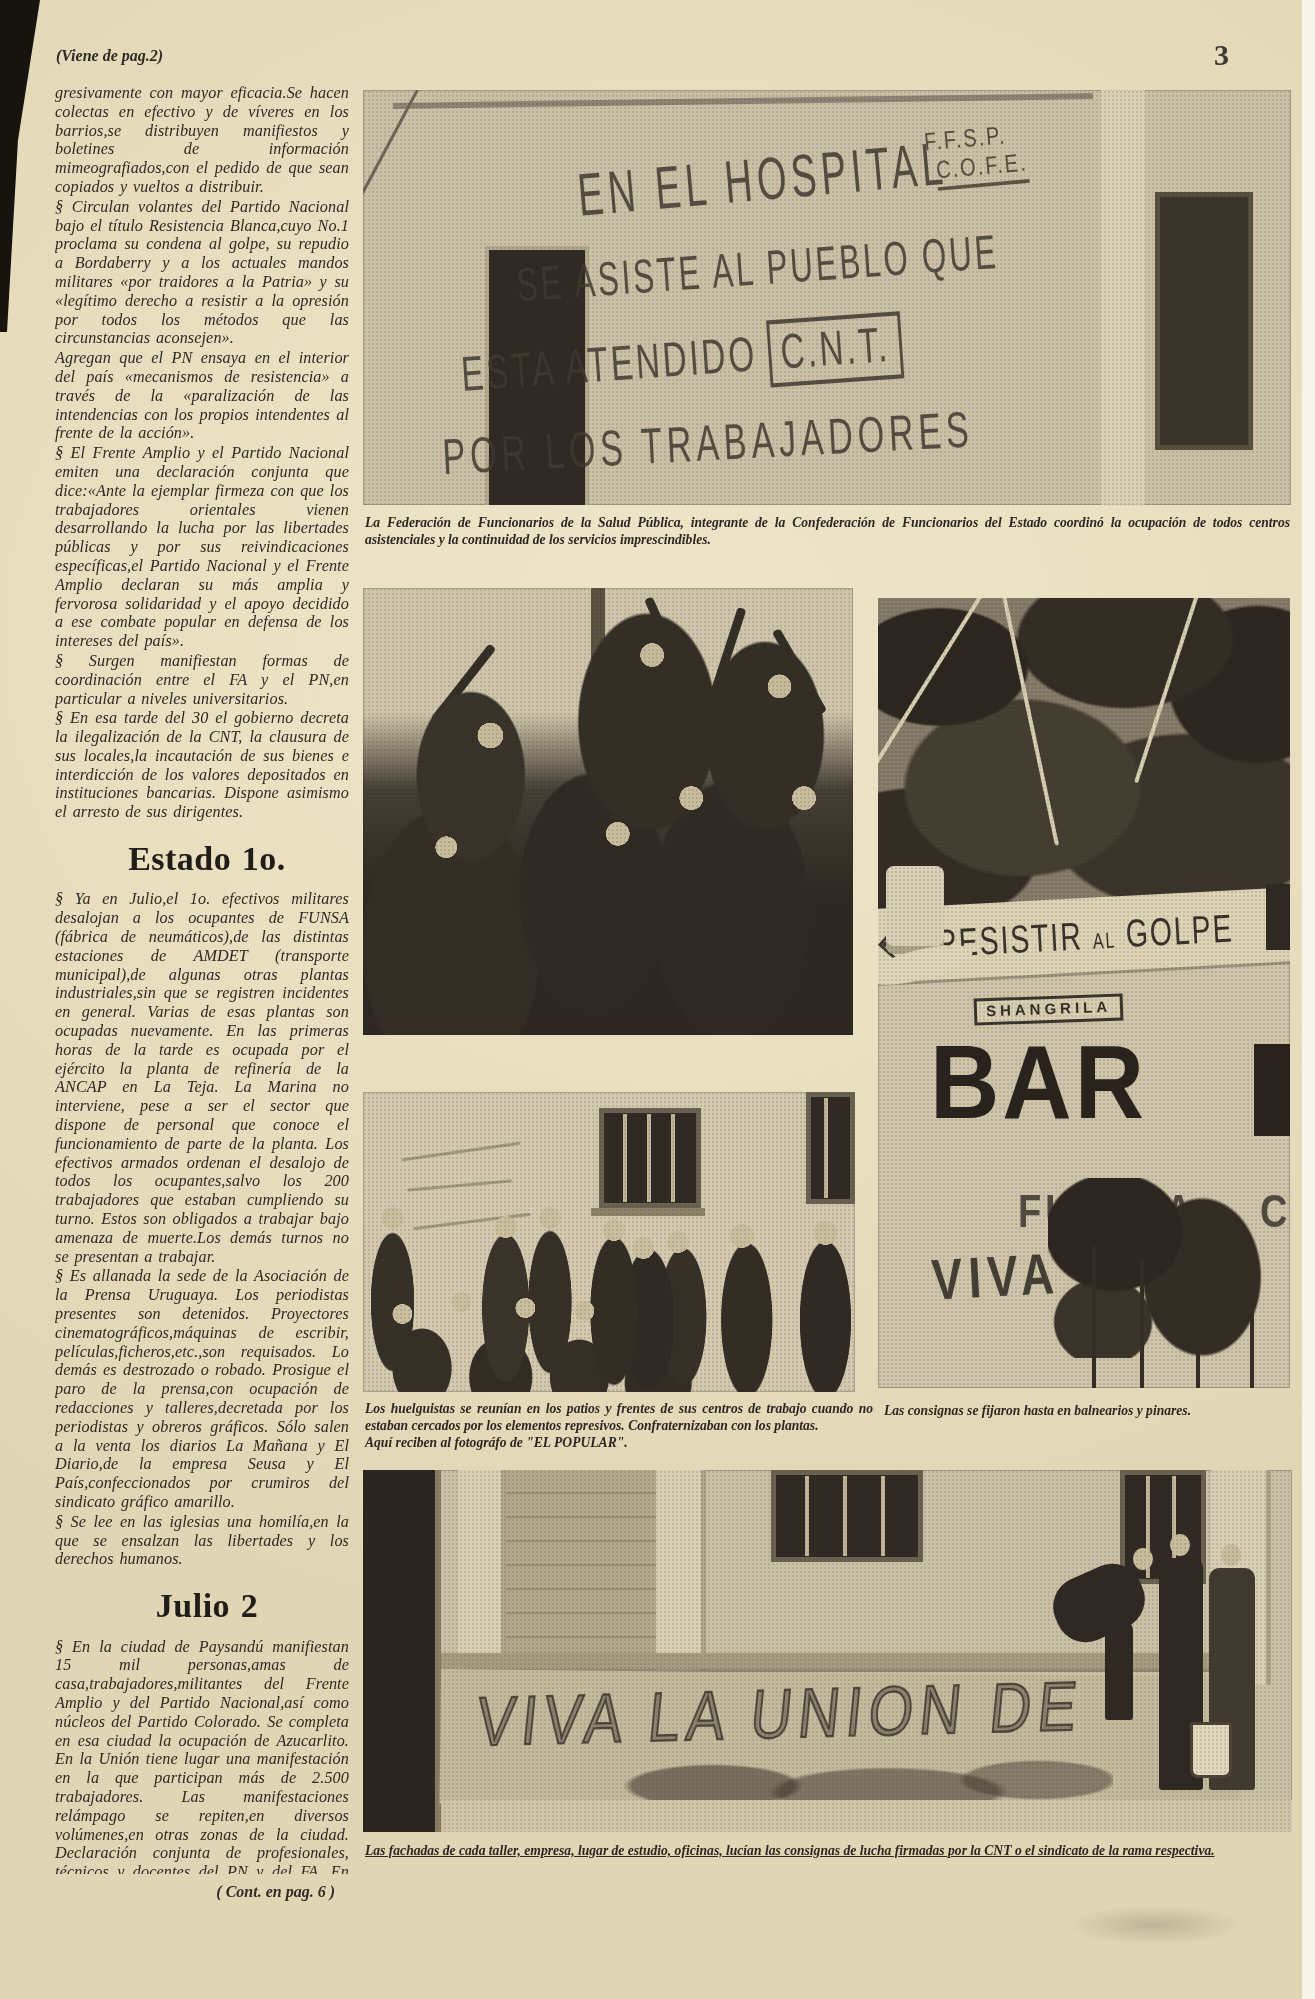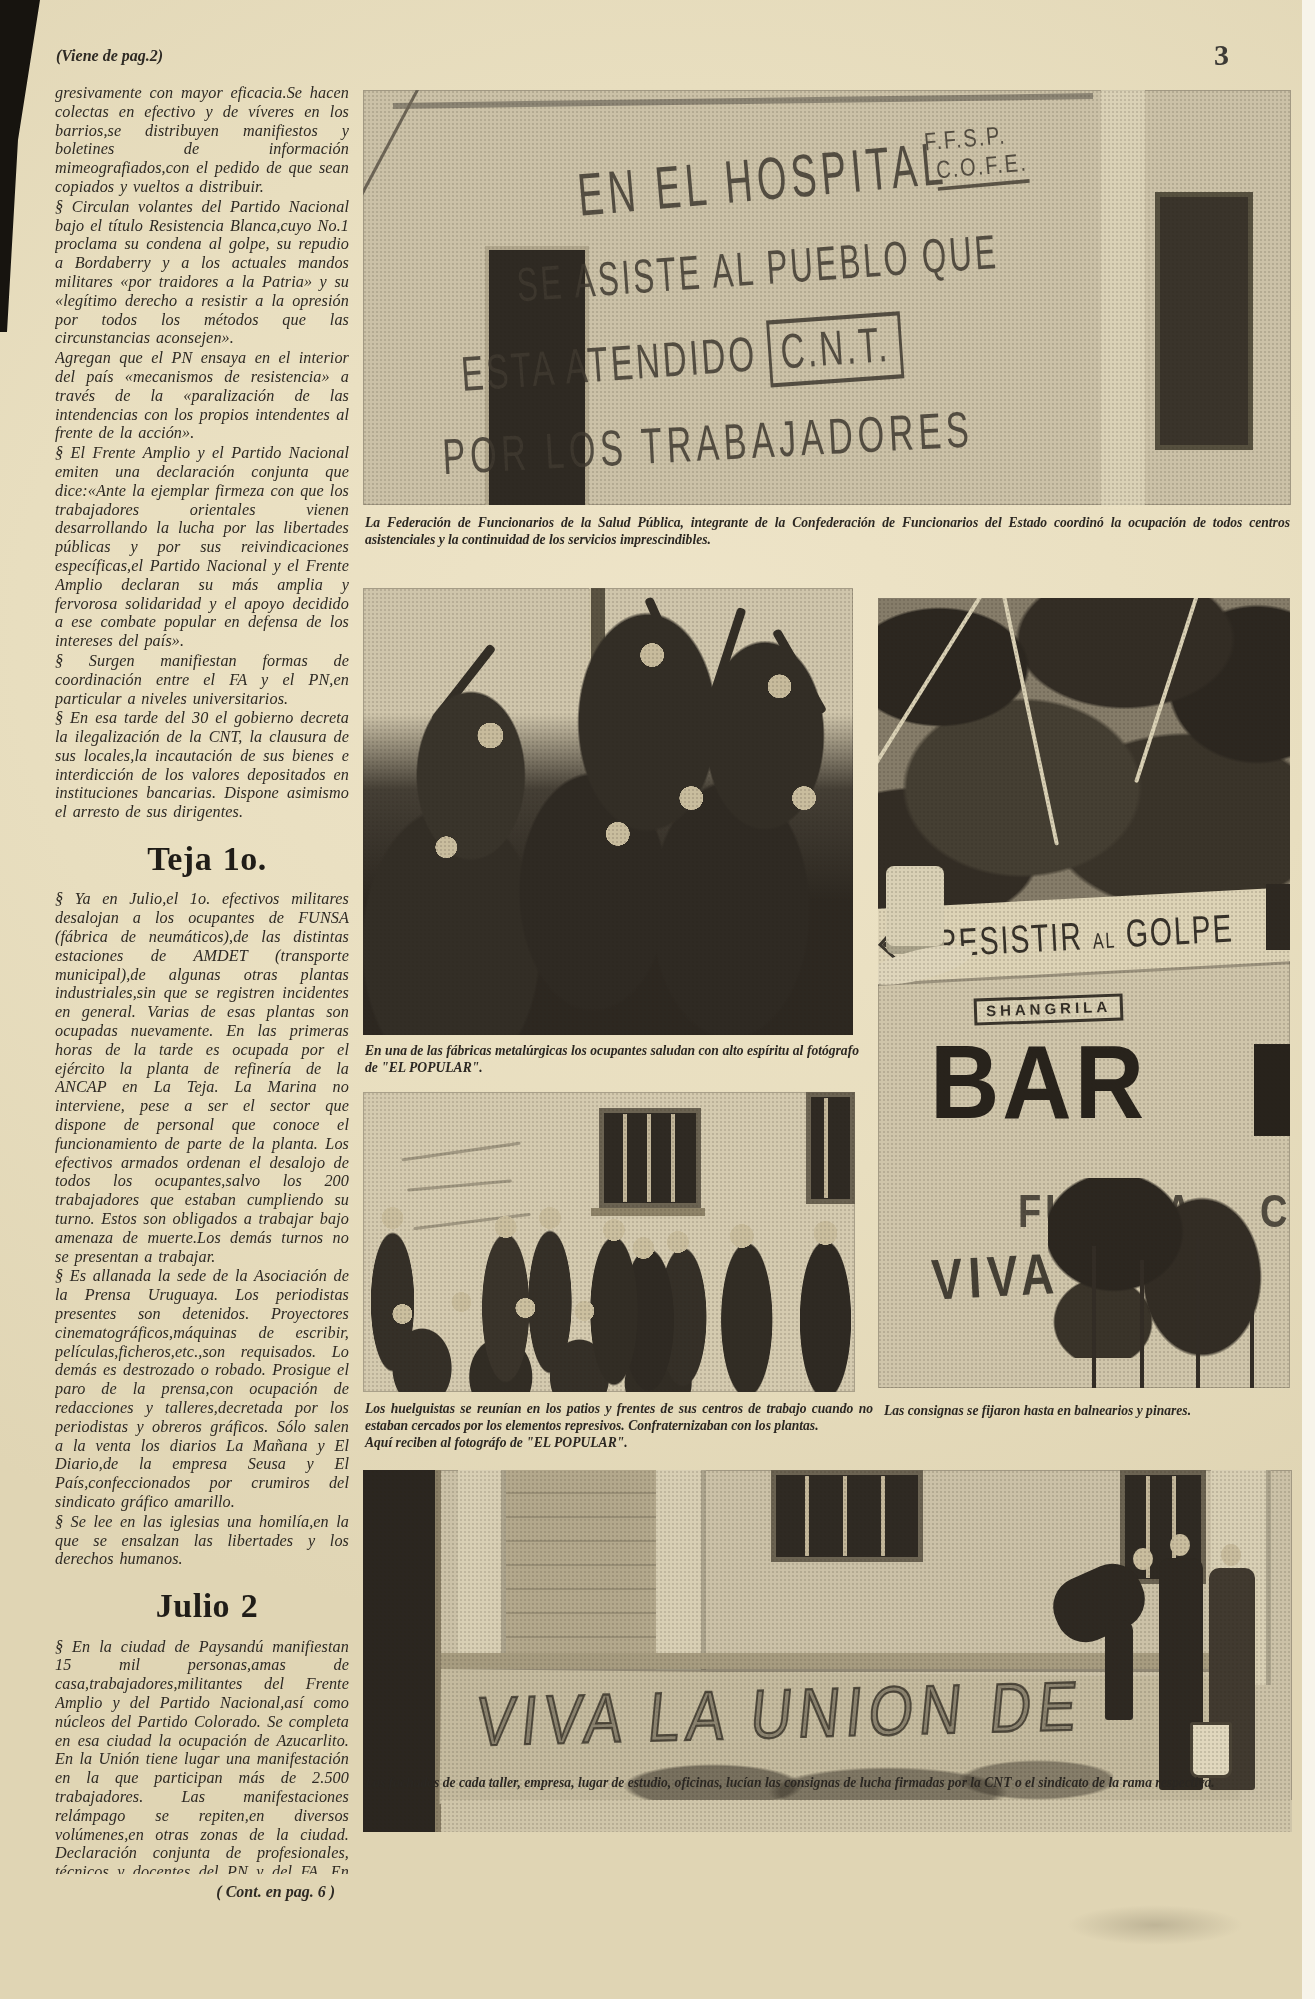--- a/index.html
+++ b/index.html
@@ -144,21 +144,21 @@
   <div class="pagenum">3</div>
   <div class="viene">(Viene de pag.2)</div>
 
   <div class="col">
     <p>gresivamente con mayor eficacia.Se hacen colectas en efectivo y de víveres en los barrios,se distribuyen manifiestos y boletines de información mimeografiados,con el pedido de que sean copiados y vueltos a distribuir.</p>
     <p>§ Circulan volantes del Partido Nacional bajo el título Resistencia Blanca,cuyo No.1 proclama su condena al golpe, su repudio a Bordaberry y a los actuales mandos militares «por traidores a la Patria» y su «legítimo derecho a resistir a la opresión por todos los métodos que las circunstancias aconsejen».</p>
     <p>Agregan que el PN ensaya en el interior del país «mecanismos de resistencia» a través de la «paralización de las intendencias con los propios intendentes al frente de la acción».</p>
     <p>§ El Frente Amplio y el Partido Nacional emiten una declaración conjunta que dice:«Ante la ejemplar firmeza con que los trabajadores orientales vienen desarrollando la lucha por las libertades públicas y por sus reivindicaciones específicas,el Partido Nacional y el Frente Amplio declaran su más amplia y fervorosa solidaridad y el apoyo decidido a ese combate popular en defensa de los intereses del país».</p>
     <p>§ Surgen manifiestan formas de coordinación entre el FA y el PN,en particular a niveles universitarios.</p>
     <p>§ En esa tarde del 30 el gobierno decreta la ilegalización de la CNT, la clausura de sus locales,la incautación de sus bienes e interdicción de los valores depositados en instituciones bancarias. Dispone asimismo el arresto de sus dirigentes.</p>
-    <h2>Teja 1o.</h2>
+    <h2>Estado 1o.</h2>
     <p>§ Ya en Julio,el 1o. efectivos militares desalojan a los ocupantes de FUNSA (fábrica de neumáticos),de las distintas estaciones de AMDET (transporte municipal),de algunas otras plantas industriales,sin que se registren incidentes en general. Varias de esas plantas son ocupadas nuevamente. En las primeras horas de la tarde es ocupada por el ejército la planta de refinería de la ANCAP en La Teja. La Marina no interviene, pese a ser el sector que dispone de personal que conoce el funcionamiento de parte de la planta. Los efectivos armados ordenan el desalojo de todos los ocupantes,salvo los 200 trabajadores que estaban cumpliendo su turno. Estos son obligados a trabajar bajo amenaza de muerte.Los demás turnos no se presentan a trabajar.</p>
     <p>§ Es allanada la sede de la Asociación de la Prensa Uruguaya. Los periodistas presentes son detenidos. Proyectores cinematográficos,máquinas de escribir, películas,ficheros,etc.,son requisados. Lo demás es destrozado o robado. Prosigue el paro de la prensa,con ocupación de redacciones y talleres,decretada por los periodistas y obreros gráficos. Sólo salen a la venta los diarios La Mañana y El Diario,de la empresa Seusa y El País,confeccionados por crumiros del sindicato gráfico amarillo.</p>
     <p>§ Se lee en las iglesias una homilía,en la que se ensalzan las libertades y los derechos humanos.</p>
     <h2>Julio 2</h2>
     <p>§ En la ciudad de Paysandú manifiestan 15 mil personas,amas de casa,trabajadores,militantes del Frente Amplio y del Partido Nacional,así como núcleos del Partido Colorado. Se completa en esa ciudad la ocupación de Azucarlito. En la Unión tiene lugar una manifestación en la que participan más de 2.500 trabajadores. Las manifestaciones relámpago se repiten,en diversos volúmenes,en otras zonas de la ciudad. Declaración conjunta de profesionales, técnicos y docentes del PN y del FA. En Malvín,Unión y otras barriadas actúan en conjunto frenteamplistas,nacionalistas y batllistas.</p>
 
   </div>
   <div class="cont">( Cont. en pag. 6 )</div>
 
   <div class="photo" style="left:363px;top:90px;width:928px;height:415px;background:#cbc1a7;">
@@ -182,21 +182,20 @@
   <div class="photo" style="left:363px;top:588px;width:490px;height:447px;background:#cfc5ab;">
     <div class="p2-pole"></div>
     <div class="p2-rail"></div>
     <div class="arm" style="left:96px;top:48px;transform:rotate(38deg);"></div>
     <div class="arm" style="left:300px;top:6px;transform:rotate(-24deg);"></div>
     <div class="arm" style="left:360px;top:18px;transform:rotate(18deg);"></div>
     <div class="arm" style="left:432px;top:36px;transform:rotate(-30deg);"></div>
     <div class="p2-crowd"></div>
     <div class="ht"></div>
   </div>
-  <div class="cap" style="left:365px;top:1042px;width:494px;">En una de las fábricas metalúrgicas los ocupantes saludan con alto espíritu al fotógrafo de "EL POPULAR".</div>
 
   <div class="photo" style="left:878px;top:598px;width:412px;height:790px;background:#cfc5aa;">
     <div class="p3-trees"></div>
     <div class="branch" style="left:40px;top:-20px;height:230px;transform:rotate(32deg);"></div>
     <div class="branch" style="left:150px;top:-10px;height:260px;transform:rotate(-12deg);"></div>
     <div class="branch" style="left:290px;top:-30px;height:220px;transform:rotate(18deg);"></div>
     <div class="p3-band">
       <div class="p3-diamond"></div>
       <div class="hand" style="left:66px;top:16px;font-size:30px;letter-spacing:2px;color:#37322a;transform:scale(.95,1.3);">
         <span>RESISTIR</span>
@@ -266,15 +265,15 @@
     <div class="person" style="left:690px;top:100px;width:92px;height:66px;transform:rotate(-24deg);border-radius:30px;"></div>
     <div class="person" style="left:742px;top:150px;width:28px;height:100px;"></div>
     <div class="head" style="left:770px;top:78px;"></div>
     <div class="person" style="left:796px;top:88px;width:44px;height:232px;"></div>
     <div class="head" style="left:807px;top:64px;"></div>
     <div class="person" style="left:846px;top:98px;width:46px;height:222px;background:#413a30;"></div>
     <div class="head" style="left:858px;top:74px;"></div>
     <div class="p5-bucket"></div>
     <div class="ht"></div>
   </div>
-  <div class="cap" style="left:365px;top:1774px;width:929px;">Las fachadas de cada taller, empresa, lugar de estudio, oficinas, lucían las consignas de lucha firmadas por la CNT o el sindicato de la rama respectiva.</div>
+  <div class="cap" style="left:365px;top:1842px;width:929px;text-decoration:underline;">Las fachadas de cada taller, empresa, lugar de estudio, oficinas, lucían las consignas de lucha firmadas por la CNT o el sindicato de la rama respectiva.</div>
 
 </div>
 
 </body></html>

